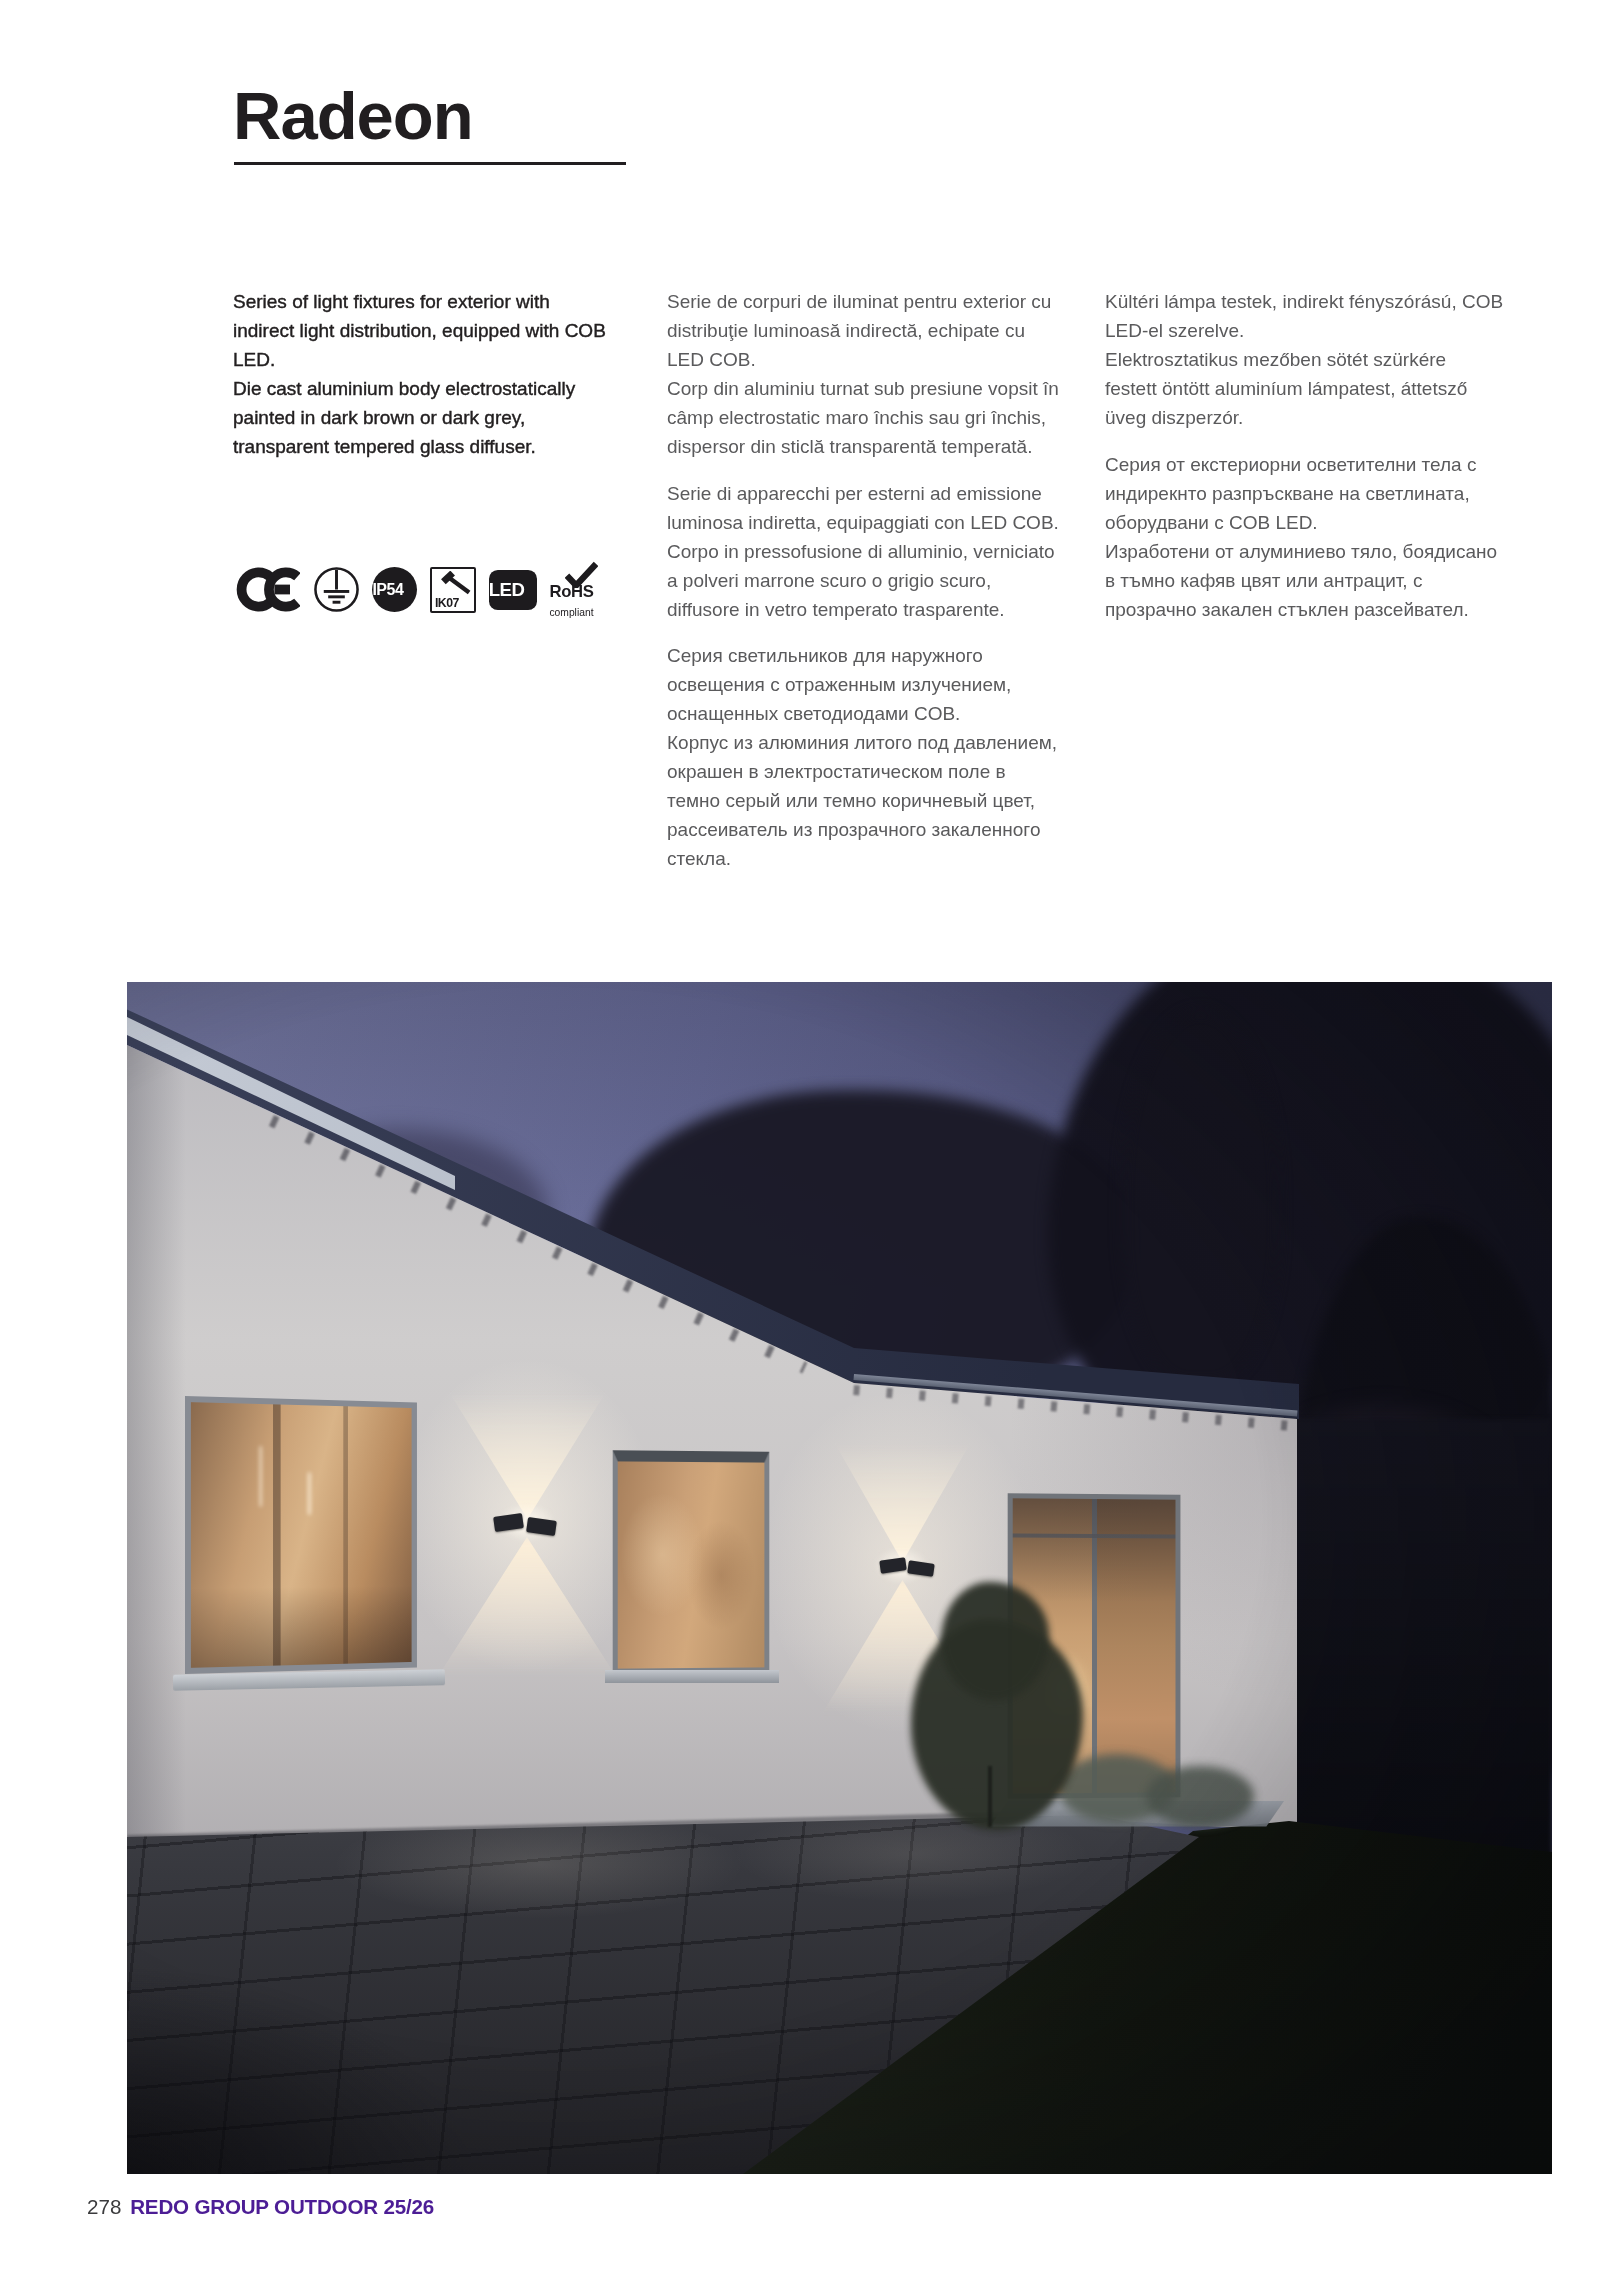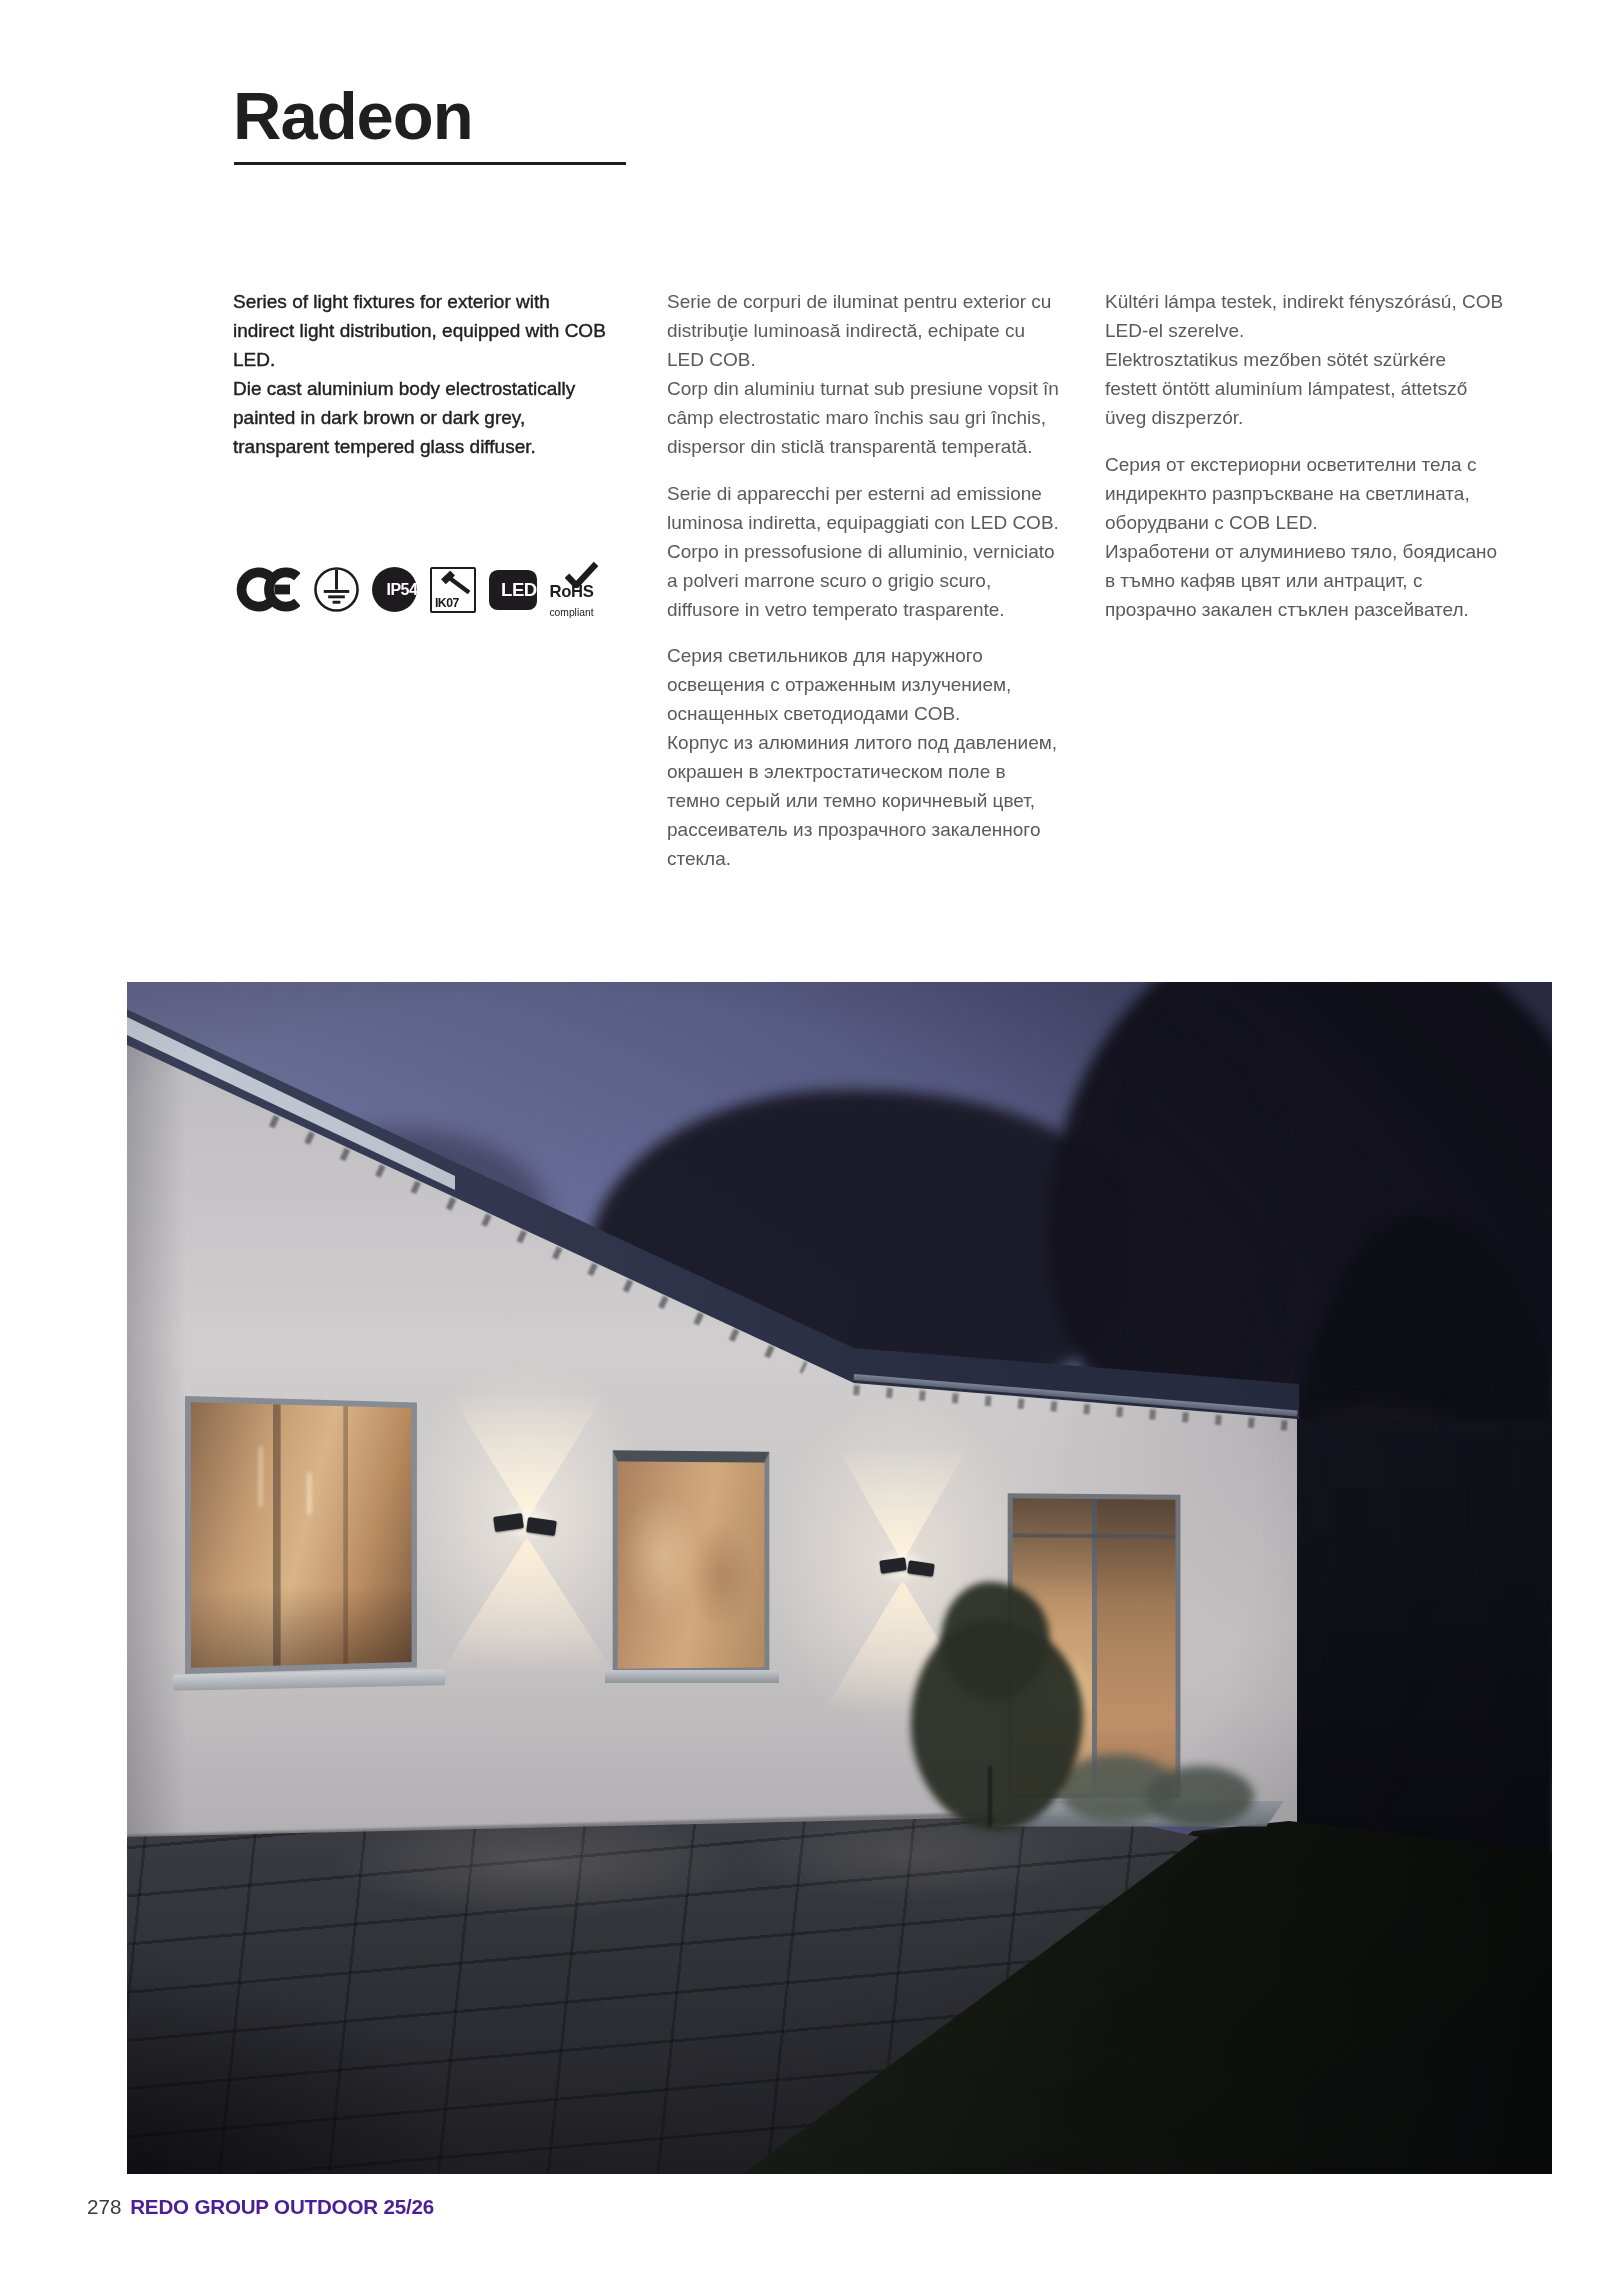--- a/index.html
+++ b/index.html
@@ -16,21 +16,21 @@
   
   .col{position:absolute;top:287px;}
   .col p{margin:0 0 17.6px 0;font-size:19px;line-height:29px;white-space:pre;}
   .col-1{left:233px;width:427px;}
   .col-1 p{color:#232021;-webkit-text-stroke:0.4px #232021;}
   .col-2{left:667px;width:431px;}
   .col-3{left:1105px;width:431px;}
   .col-2 p,.col-3 p{color:#5a5a5c;}
   
   .icons{position:absolute;left:235px;top:561px;height:57px;display:flex;align-items:center;gap:12.7px;color:#1d1b1e;}
-  .icon{flex:0 0 auto;display:flex;align-items:center;justify-content:flex-end;}
+  .icon{flex:0 0 auto;display:flex;align-items:center;justify-content:flex-start;}
   .ip-circle{width:45px;height:45px;border-radius:50%;background:#1d1b1e;color:#fff;
     font-weight:700;font-size:16px;letter-spacing:-0.5px;}
   .ik-square{width:46px;height:46px;border:2.9px solid #1d1b1e;box-sizing:border-box;position:relative;border-radius:2px;}
   .ik-square svg{position:absolute;top:2px;right:1px;}
   .ik-label{position:absolute;left:2.9px;bottom:1px;font-size:12.3px;font-weight:700;letter-spacing:-0.5px;}
   .led-badge{width:48px;height:40px;background:#1d1b1e;border-radius:8.8px;color:#fff;
     font-weight:700;font-size:18.6px;letter-spacing:-0.5px;}
   .rohs{display:flex;flex-direction:column;align-items:flex-start;line-height:1;}
   .rohs svg{margin-left:15.7px;margin-bottom:-3.9px;}
   .rohs-label{font-size:16.7px;font-weight:700;letter-spacing:-0.3px;}

